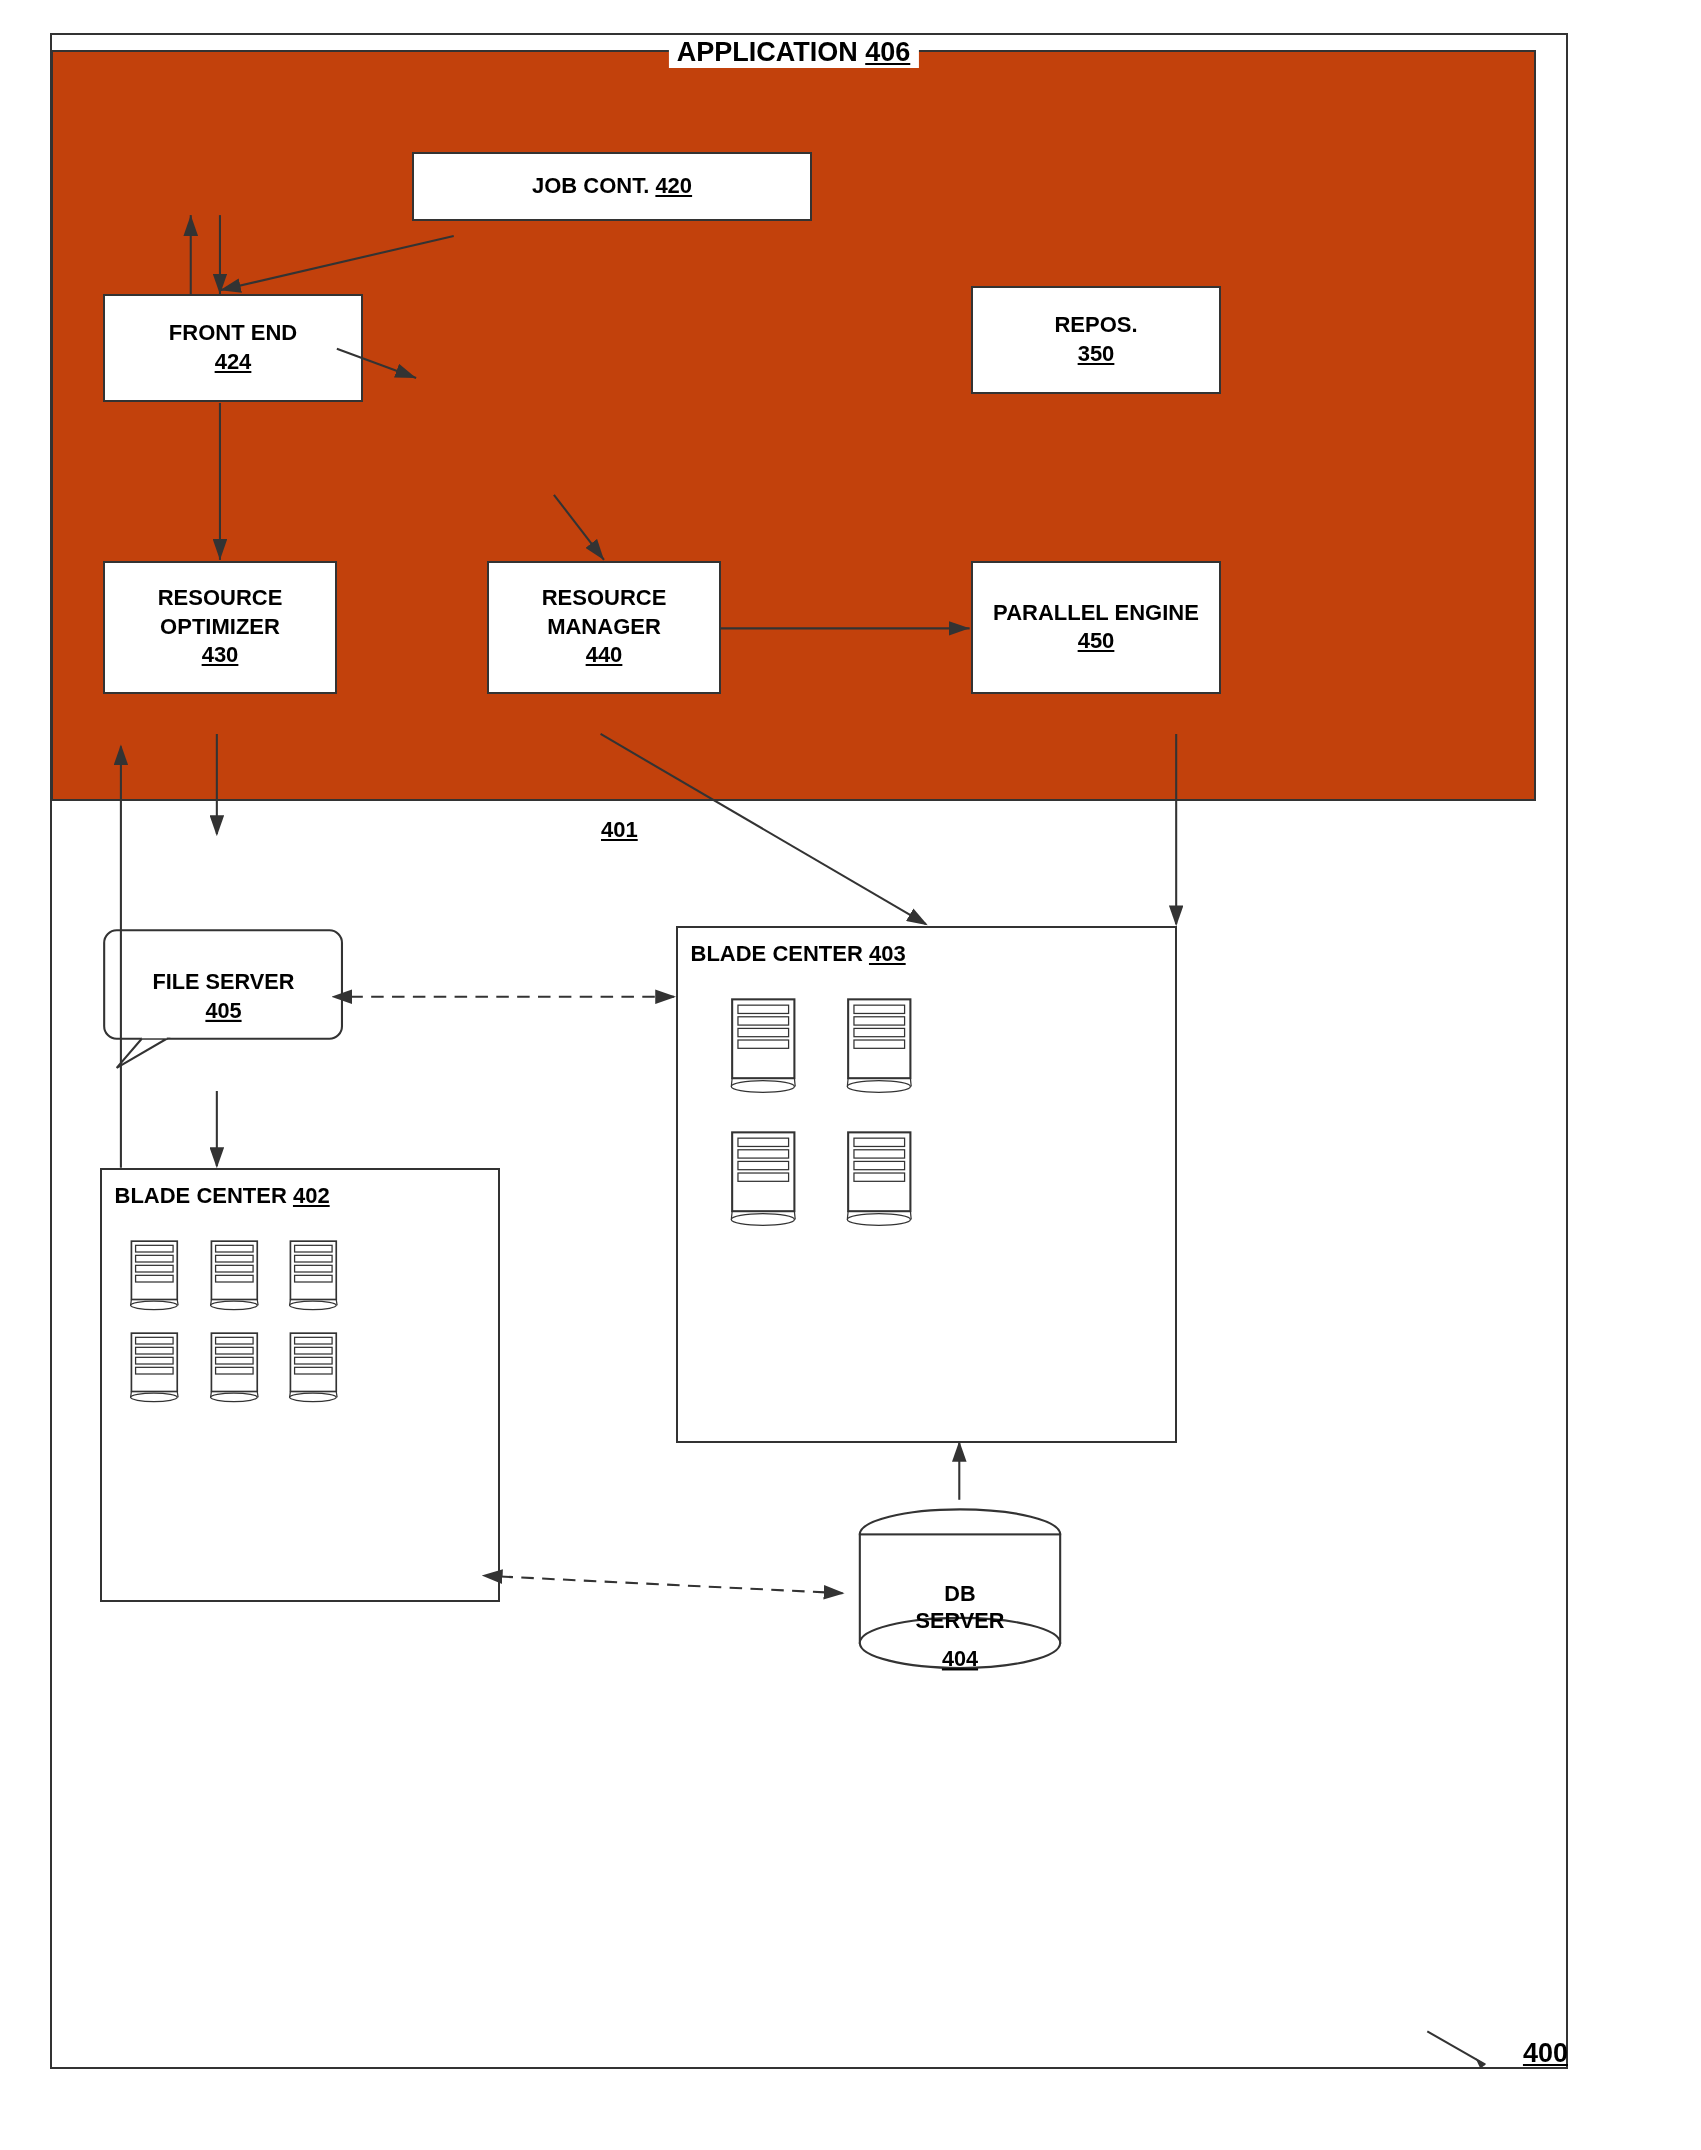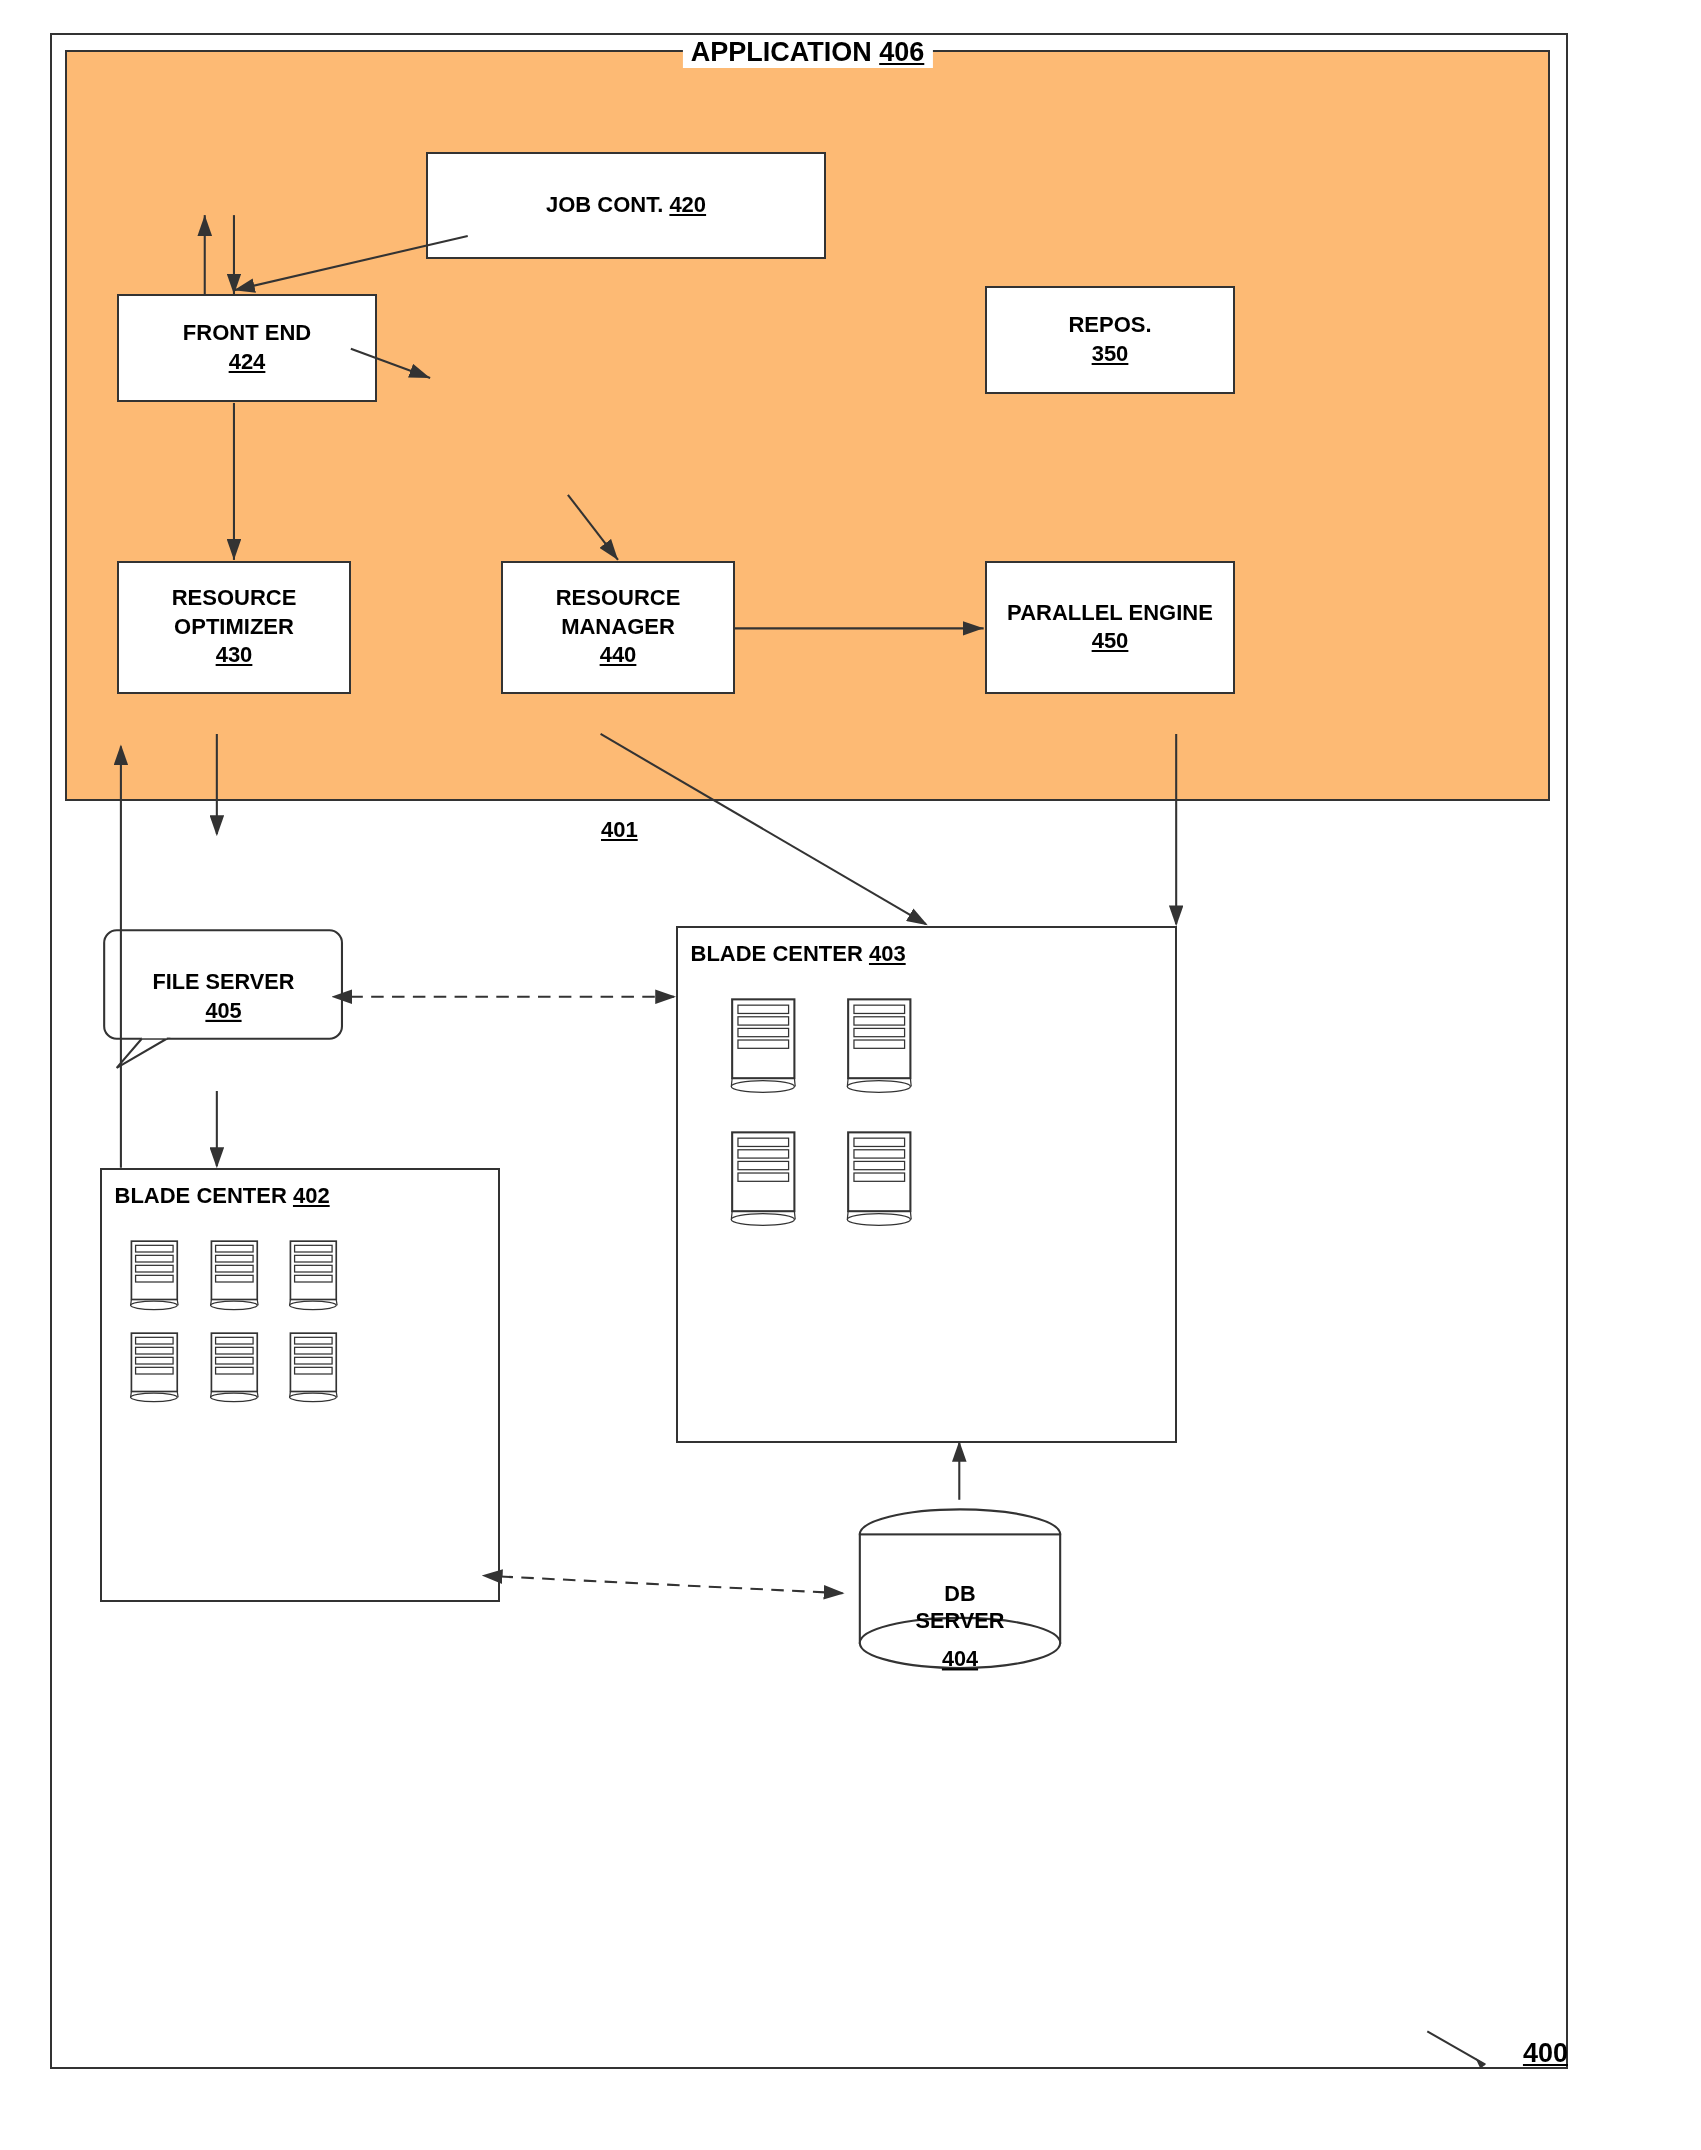--- a/index.html
+++ b/index.html
@@ -28,25 +28,25 @@
       width: 1518px;
       height: 2036px;
       border: 2.5px solid #333;
       background: #fff;
     }
 
     
     .app-box {
       position: absolute;
       top: 16.7px;
-      left: 15px;
+      left: 1px;
       width: 1485px;
       height: 751px;
       border: 2.5px solid #333;
-      background: #fdba74;
+      background: #c2410c;
     }
 
     .app-title {
       position: absolute;
       top: -15px;
       left: 50%;
       transform: translateX(-50%);
       background: #fff;
       padding: 0 8.3px;
       font-size: 27px;
@@ -146,21 +146,21 @@
   <div class="label-401" style="top: 784px; left: 551px;">
     <u>401</u>
   </div>
 
   <div class="app-box">
     <div class="app-title">
       APPLICATION <u>406</u>
     </div>
 
 
-    <div class="node-box" style="top: 100px; left: 359px; width: 400px; height: 107px;">
+    <div class="node-box" style="top: 100px; left: 359px; width: 400px; height: 69px;">
       <span>JOB CONT. <u>420</u></span>
     </div>
 
     <div class="node-box" style="top: 242px; left: 50px; width: 260px; height: 108px;">
       <span>FRONT END</span>
       <u>424</u>
     </div>
 
 
     <div class="node-box" style="top: 509px; left: 50px; width: 234px; height: 133px;">

